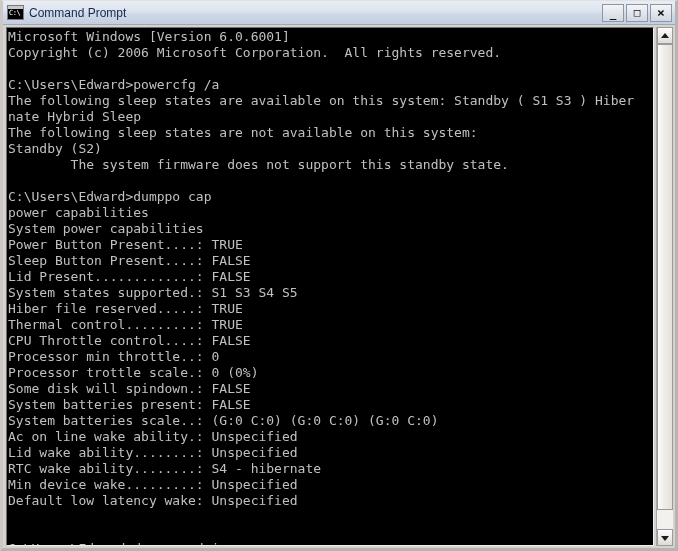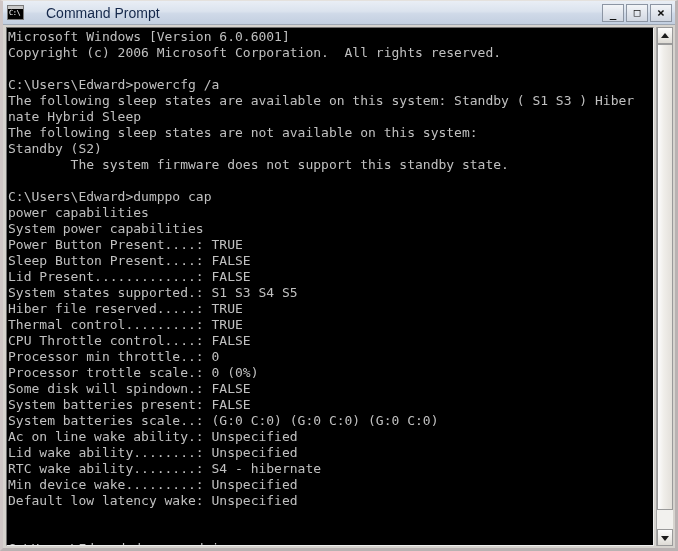--- a/index.html
+++ b/index.html
@@ -65,26 +65,25 @@
     position: absolute;
     left: 1px;
     top: 3px;
     color: #ffffff;
     font-family: "DejaVu Sans Mono", monospace;
     font-size: 7px;
     line-height: 8px;
     letter-spacing: -0.5px;
   }
   #titlebar-text {
-    font-size: 14px;
+    font-size: 12px;
     color: #15284b;
     flex: 1 1 auto;
     white-space: nowrap;
     overflow: hidden;
-    margin-left: 17px;
   }
   #titlebar-buttons {
     display: flex;
     gap: 2px;
     flex: 0 0 auto;
     align-items: center;
     padding-right: 1px;
   }
   .winbtn {
     width: 22px;

